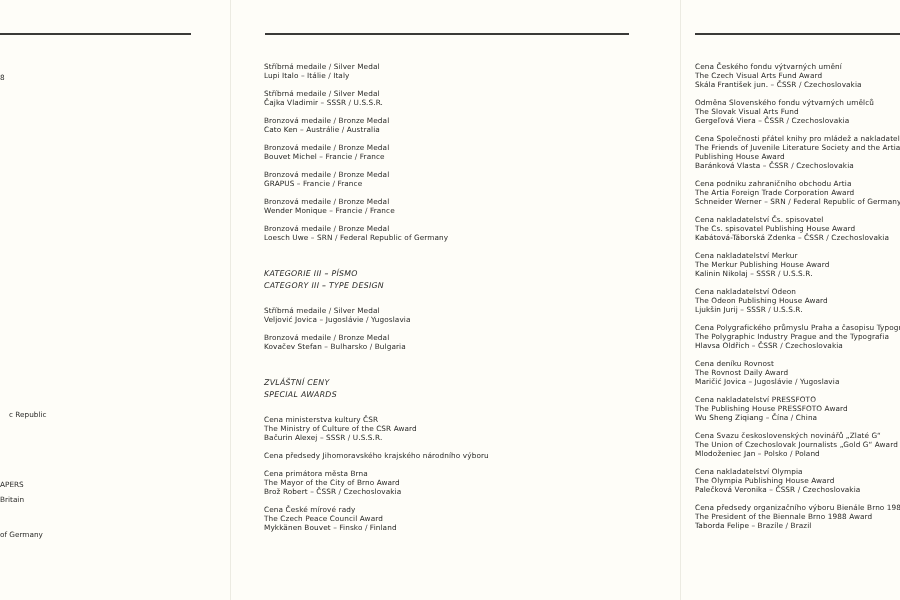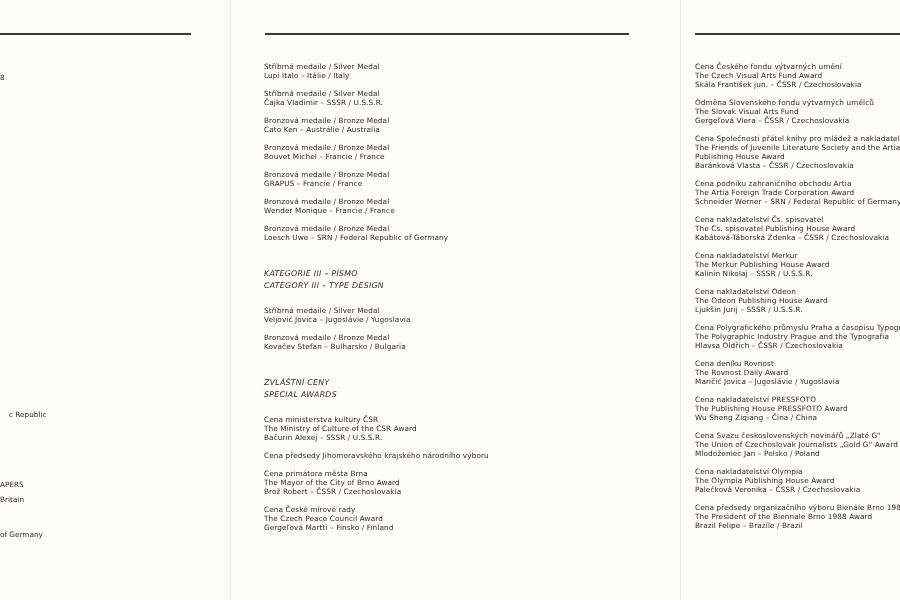--- a/index.html
+++ b/index.html
@@ -113,21 +113,21 @@
     <span class="line">Cena předsedy Jihomoravského krajského národního výboru</span>
   </div>
   <div class="entry">
     <span class="line">Cena primátora města Brna</span>
     <span class="line">The Mayor of the City of Brno Award</span>
     <span class="line"><span class="name">Brož Robert</span><span> – ČSSR / Czechoslovakia</span></span>
   </div>
   <div class="entry">
     <span class="line">Cena České mírové rady</span>
     <span class="line">The Czech Peace Council Award</span>
-    <span class="line"><span class="name">Gergeľová Martti</span><span> – Finsko / Finland</span></span>
+    <span class="line"><span class="name">Mykkänen Bouvet</span><span> – Finsko / Finland</span></span>
   </div>
 </div>
 
 <div class="col" style="left:695px;top:62px;width:300px;">
   <div class="entry">
     <span class="line">Cena Českého fondu výtvarných umění</span>
     <span class="line">The Czech Visual Arts Fund Award</span>
     <span class="line"><span class="name">Skála František jun.</span><span> – ČSSR / Czechoslovakia</span></span>
   </div>
   <div class="entry">
@@ -182,15 +182,15 @@
     <span class="line"><span class="name">Mlodoženiec Jan</span><span> – Polsko / Poland</span></span>
   </div>
   <div class="entry">
     <span class="line">Cena nakladatelství Olympia</span>
     <span class="line">The Olympia Publishing House Award</span>
     <span class="line"><span class="name">Palečková Veronika</span><span> – ČSSR / Czechoslovakia</span></span>
   </div>
   <div class="entry">
     <span class="line">Cena předsedy organizačního výboru Bienále Brno 1988</span>
     <span class="line">The President of the Biennale Brno 1988 Award</span>
-    <span class="line"><span class="name">Brazil Felipe</span><span> – Brazíle / Brazil</span></span>
+    <span class="line"><span class="name">Taborda Felipe</span><span> – Brazíle / Brazil</span></span>
   </div>
 </div>
 
 </body></html>

